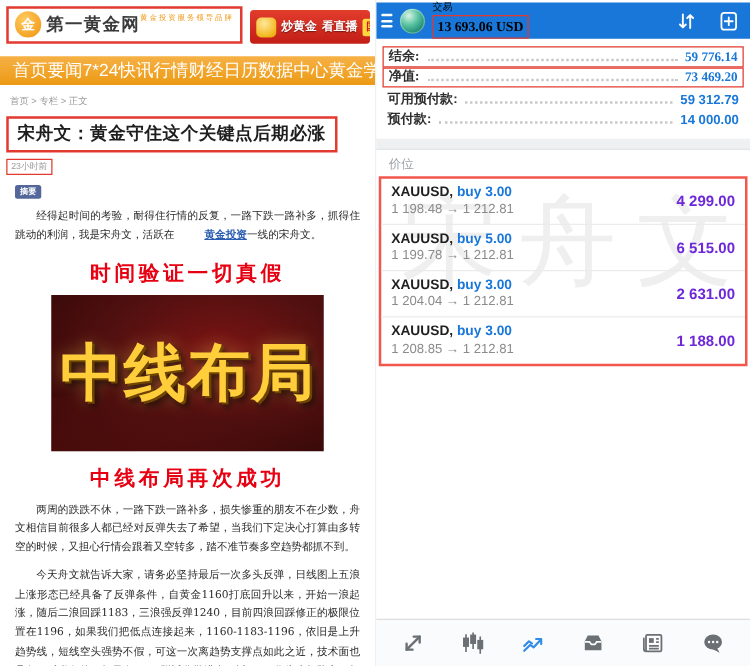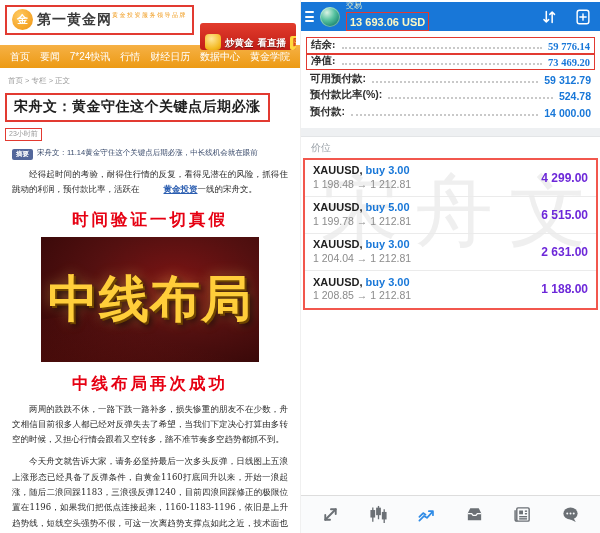--- a/index.html
+++ b/index.html
@@ -13,31 +13,31 @@
 
   .l-header { display:flex; align-items:flex-start; gap:6px; padding:5px 4px 0 5px; height:43px; }
   .logo-box { display:flex; align-items:center; gap:4px; padding:2px 5px 3px; background:#fff; }
   .logo-coin { width:21px; height:21px; border-radius:50%; flex:0 0 auto;
                background:radial-gradient(circle at 35% 30%, #ffc95e, #f09410);
                color:#fff; font-size:11px; font-weight:bold; display:flex; align-items:center; justify-content:center; }
   .logo-texts { display:flex; flex-direction:row; line-height:1.05; }
   .logo-title { font-size:14px; font-weight:bold; color:#3b3b3b; letter-spacing:1px; white-space:nowrap; }
   .logo-tagline { font-size:6px; color:#f09a1a; letter-spacing:1.5px; white-space:nowrap; }
 
-  .ad-banner { flex:1; height:27px; margin-top:18px; border-radius:3px; position:relative; overflow:hidden;
+  .ad-banner { flex:1; height:27px; margin-top:3px; border-radius:3px; position:relative; overflow:hidden;
                background:linear-gradient(180deg,#e23c2c,#c21e17);
-               display:flex; align-items:flex-end; gap:4px; padding:0 5px; }
+               display:flex; align-items:center; gap:4px; padding:0 5px; }
   .ad-mascot { width:16px; height:16px; border-radius:4px; flex:0 0 auto;
                background:radial-gradient(circle at 40% 30%, #ffe79a, #f3b81f 70%, #d99a0c); }
   .ad-text { color:#fff; font-size:9.5px; font-weight:bold; white-space:nowrap; text-shadow:0 1px 1px rgba(0,0,0,.45); }
   .ad-badge { background:#ffd83d; color:#cf1d15; font-size:8.5px; font-weight:bold; padding:1px 3px; border-radius:2px; white-space:nowrap; margin-left:auto; }
 
   .nav { height:23px; margin-top:2px; background:linear-gradient(180deg,#f6b145,#ec9a14);
          display:flex; align-items:center; justify-content:space-between; padding:0 10px; }
-  .nav-item { color:#fff; font-size:10px; white-space:nowrap; cursor:pointer; }
+  .nav-item { color:#fff; font-size:14px; white-space:nowrap; cursor:pointer; }
 
   .breadcrumb { font-size:7.5px; color:#9a9a9a; padding:8px 0 2px 8px; }
 
   .title-box { display:inline-block; margin:5px 0 0 5px; padding:3px 7px 4px; }
   .title { font-size:14px; font-weight:bold; color:#1e1e1e; letter-spacing:.5px; white-space:nowrap; }
   .time-box { display:inline-block; margin:3px 0 0 5px; padding:0 3px 1px; font-size:7px; color:#9a9a9a; border-width:1.5px; }
 
   .summary { display:flex; align-items:flex-start; gap:4px; margin:7px 10px 0 12px; }
   .summary-badge { background:#53679b; color:#fff; font-size:6.5px; font-weight:bold; padding:1px 4px; border-radius:2px; flex:0 0 auto; margin-top:1px; }
   .summary-text { font-size:7.5px; color:#394a6b; line-height:1.3; }
@@ -55,21 +55,21 @@
   .article-image::before { content:""; position:absolute; left:-20%; top:55%; width:140%; height:80%;
                    background:linear-gradient(25deg, rgba(200,40,30,.35), rgba(0,0,0,0) 60%); transform:rotate(-8deg); }
   .image-text { position:relative; font-size:50px; font-weight:900; letter-spacing:1px; color:#ffce3a;
                 font-family:"DejaVu Sans","Liberation Sans",sans-serif;
                 text-shadow:2px 2px 0 #6d4400, 4px 4px 6px rgba(0,0,0,.7), 0 0 14px rgba(255,210,90,.45); }
 
   
   .right { width:300px; height:533px; overflow:hidden; position:relative; background:#fff;
            display:flex; flex-direction:column; border-left:1px solid #f0f0f0; }
 
-  .r-header { height:29px; margin-top:2px; background:#1877d8; display:flex; align-items:center; gap:6px; padding:0 8px 0 4px; color:#fef9c3; flex:0 0 auto; }
+  .r-header { height:29px; margin-top:2px; background:#1877d8; display:flex; align-items:center; gap:6px; padding:0 8px 0 4px; color:#000000; flex:0 0 auto;font-family:Liberation Serif, serif; }
   .hamburger { display:flex; flex-direction:column; gap:2.5px; width:9px; cursor:pointer; }
   .hamburger span { display:block; height:2px; background:#fff; border-radius:1px; }
   .mt4-icon { width:20px; height:20px; border-radius:50%; flex:0 0 auto;
               background:radial-gradient(circle at 35% 28%, #d9f3e4 0%, #57c2a0 40%, #15806b 80%, #0a5a4a 100%);
               box-shadow:inset 0 0 0 1px rgba(255,255,255,.35); }
   .r-header-titles { display:flex; flex-direction:column; line-height:1.05; }
   .r-title { font-size:8px; opacity:.95; }
   .r-balance-box { border:1.5px solid #e23a31; padding:0 3px; margin-top:1px; }
   .r-balance { font-size:11px; font-weight:bold; white-space:nowrap; }
   .r-actions { margin-left:auto; display:flex; align-items:center; gap:16px; }
@@ -137,24 +137,23 @@
     <div class="breadcrumb">首页 &gt; 专栏 &gt; 正文</div>
 
     <div class="anno title-box">
       <h1 class="title">宋舟文：黄金守住这个关键点后期必涨</h1>
     </div>
     <br>
     <div class="anno time-box">23小时前</div>
 
     <div class="summary">
       <span class="summary-badge">摘要</span>
-      <span class="summary-text">宋舟文：11.14黄金守住这个关键点后期必涨，中长线机会就在眼前</span>
-    </div>
-
-    <p class="para"><span>经得起时间的考验，耐得住行情的反复，看得见潜在的风险，抓得住跳动的利润，预付款比率，活跃在</span><a class="link">黄金投资</a><span>一线的宋舟文。</span></p>
+    </div>
+
+    <p class="para"><span>经得起时间的考验，耐得住行情的反复，一路下跌一路补多，抓得住跳动的利润，我是宋舟文，活跃在</span><a class="link">黄金投资</a><span>一线的宋舟文。</span></p>
 
     <div class="red-heading">时间验证一切真假</div>
 
     <div class="article-image">
       <div class="image-text">中线布局</div>
     </div>
 
     <div class="red-heading">中线布局再次成功</div>
 
     <p class="para">两周的跌跌不休，一路下跌一路补多，损失惨重的朋友不在少数，舟文相信目前很多人都已经对反弹失去了希望，当我们下定决心打算由多转空的时候，又担心行情会跟着又空转多，踏不准节奏多空趋势都抓不到。</p>
@@ -194,25 +193,20 @@
       </div>
       <div class="acct-row boxed">
         <span class="acct-label">净值:</span>
         <span class="leader"></span>
         <span class="acct-value">73 469.20</span>
       </div>
       <div class="acct-row">
         <span class="acct-label">可用预付款:</span>
         <span class="leader"></span>
         <span class="acct-value">59 312.79</span>
-      </div>
-      <div class="acct-row">
-        <span class="acct-label">预付款比率(%):</span>
-        <span class="leader"></span>
-        <span class="acct-value">524.78</span>
       </div>
       <div class="acct-row">
         <span class="acct-label">预付款:</span>
         <span class="leader"></span>
         <span class="acct-value">14 000.00</span>
       </div>
     </div>
 
     <div class="section-band"></div>
     <div class="section-label">价位</div>

